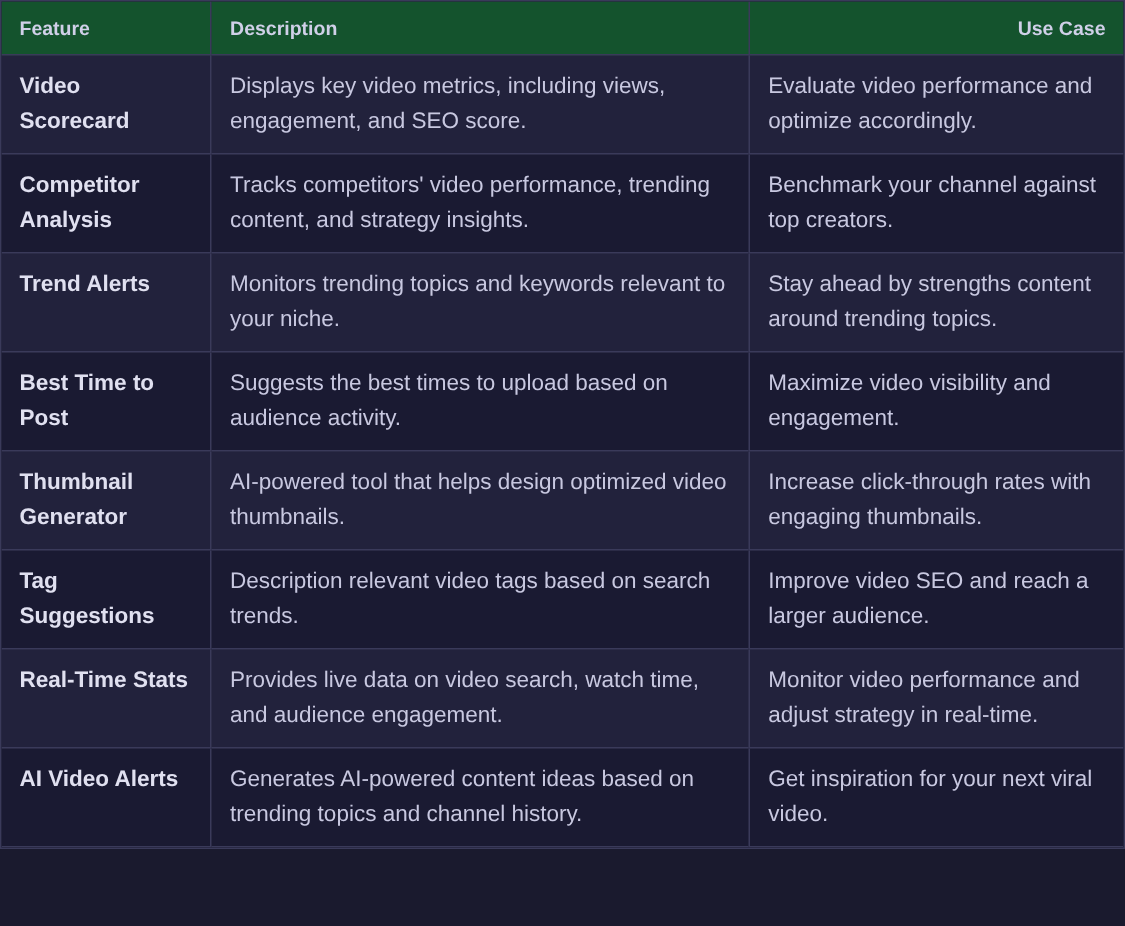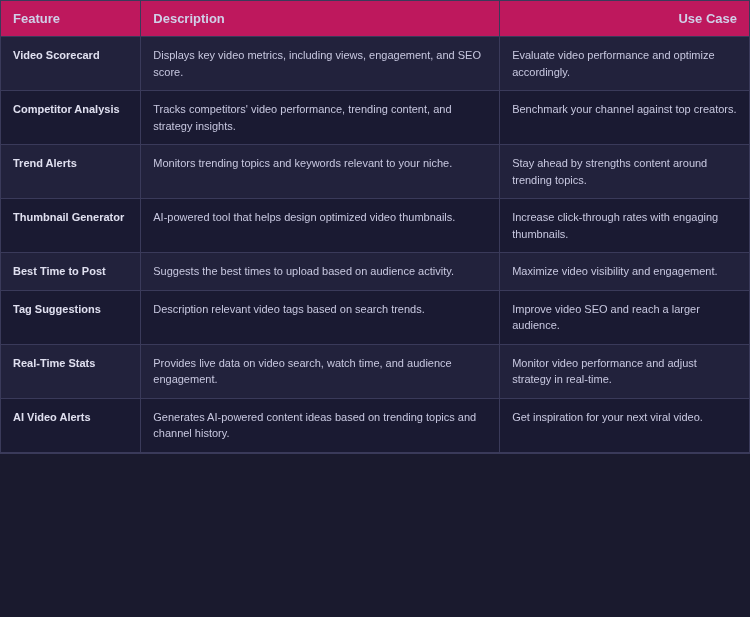--- a/index.html
+++ b/index.html
@@ -22,21 +22,21 @@
       border: 1px solid #3a3a5a;
       overflow: hidden;
     }
 
     table {
       width: 100%;
       border-collapse: collapse;
     }
 
     thead tr {
-      background-color: #be185d;
+      background-color: #14532d;
       margin-top: 36px;
     }
 
     thead th {
       color: #d0d0e8;
       font-weight: bold;
       font-size: 13px;
       padding: 10px 12px;
       text-align: left;
       border-right: 1px solid #3a3a5a;
@@ -56,21 +56,21 @@
     tbody tr:nth-child(odd) {
       background-color: #22223c;
     }
 
     tbody tr:nth-child(even) {
       background-color: #1a1a32;
     }
 
     tbody td {
       color: #c8c8e0;
-      font-size: 11px;
+      font-size: 15px;
       padding: 10px 12px;
       vertical-align: top;
       border-right: 1px solid #3a3a5a;
       line-height: 1.5;
     }
 
     tbody td:last-child {
       border-right: none;
     }
 
@@ -113,28 +113,28 @@
           <td class="col-feature"><strong class="feature-name">Competitor Analysis</strong></td>
           <td class="col-description">Tracks competitors' video performance, trending content, and strategy insights.</td>
           <td class="col-usecase">Benchmark your channel against top creators.</td>
         </tr>
         <tr>
           <td class="col-feature"><strong class="feature-name">Trend Alerts</strong></td>
           <td class="col-description">Monitors trending topics and keywords relevant to your niche.</td>
           <td class="col-usecase">Stay ahead by strengths content around trending topics.</td>
         </tr>
         <tr>
+          <td class="col-feature"><strong class="feature-name">Best Time to Post</strong></td>
+          <td class="col-description">Suggests the best times to upload based on audience activity.</td>
+          <td class="col-usecase">Maximize video visibility and engagement.</td>
+        </tr>
+        <tr>
           <td class="col-feature"><strong class="feature-name">Thumbnail Generator</strong></td>
           <td class="col-description">AI-powered tool that helps design optimized video thumbnails.</td>
           <td class="col-usecase">Increase click-through rates with engaging thumbnails.</td>
-        </tr>
-        <tr>
-          <td class="col-feature"><strong class="feature-name">Best Time to Post</strong></td>
-          <td class="col-description">Suggests the best times to upload based on audience activity.</td>
-          <td class="col-usecase">Maximize video visibility and engagement.</td>
         </tr>
         <tr>
           <td class="col-feature"><strong class="feature-name">Tag Suggestions</strong></td>
           <td class="col-description">Description relevant video tags based on search trends.</td>
           <td class="col-usecase">Improve video SEO and reach a larger audience.</td>
         </tr>
         <tr>
           <td class="col-feature"><strong class="feature-name">Real-Time Stats</strong></td>
           <td class="col-description">Provides live data on video search, watch time, and audience engagement.</td>
           <td class="col-usecase">Monitor video performance and adjust strategy in real-time.</td>

